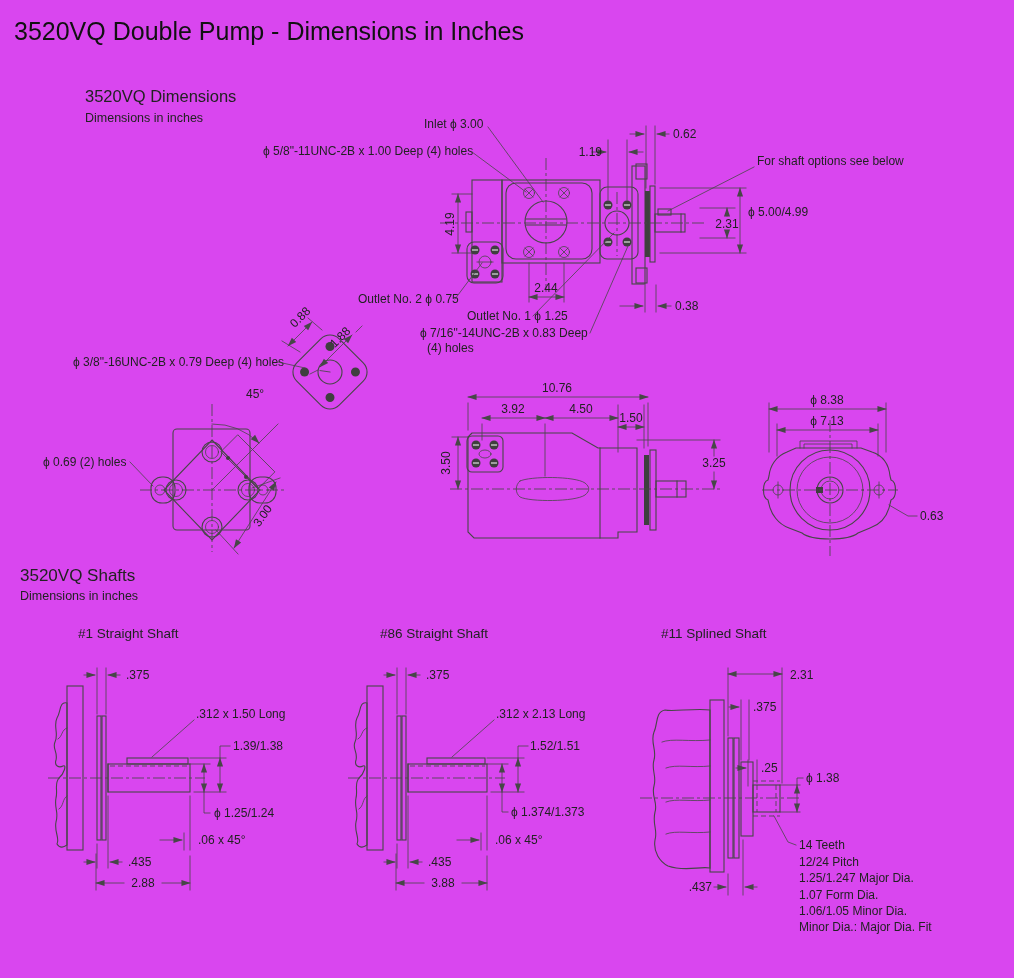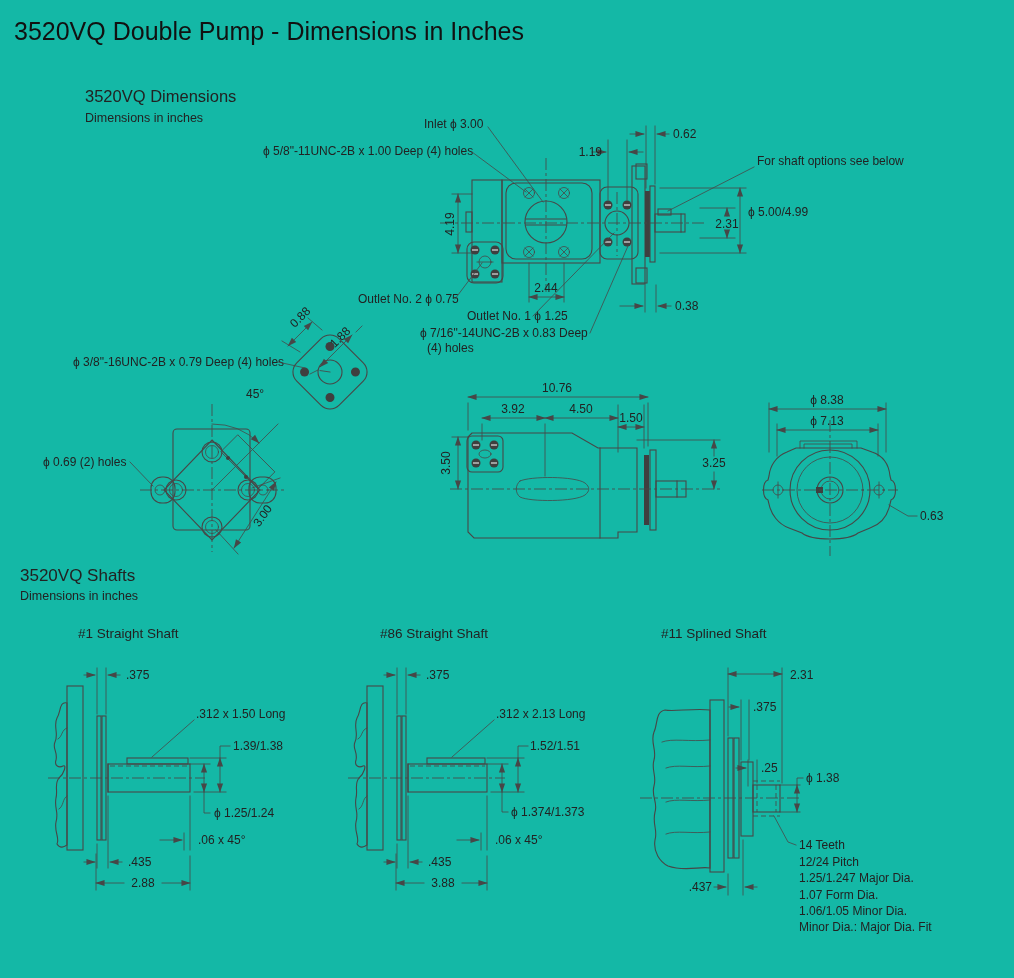--- a/index.html
+++ b/index.html
@@ -1,16 +1,16 @@
 <!DOCTYPE html>
 <html><head>
 <meta charset="utf-8">
 <style>
   html,body{margin:0;padding:0;background:#ffffff;}
-  .page{position:relative;width:1014px;height:978px;background:#14b8a6;overflow:hidden;}
+  .page{position:relative;width:1014px;height:978px;background:#d946ef;overflow:hidden;}
   svg{position:absolute;left:0;top:0;}
   svg text{font-family:"Liberation Sans","DejaVu Sans",sans-serif;fill:#222222;}
   .ln{fill:none;stroke:#474747;stroke-width:1.1;stroke-linecap:square;}
   .thin{fill:none;stroke:#474747;stroke-width:0.8;stroke-linecap:square;}
   .cl{fill:none;stroke:#474747;stroke-width:0.85;stroke-dasharray:12 3 3 3;}
   .dsh{fill:none;stroke:#474747;stroke-width:0.85;stroke-dasharray:5 3;}
   .fil{fill:#3f3f3f;stroke:none;}
   .wln{stroke:#ffffff;stroke-width:1;fill:none;}
   .t-main{font-size:25px;fill:#111;}
   .t-h1{font-size:16.5px;}

